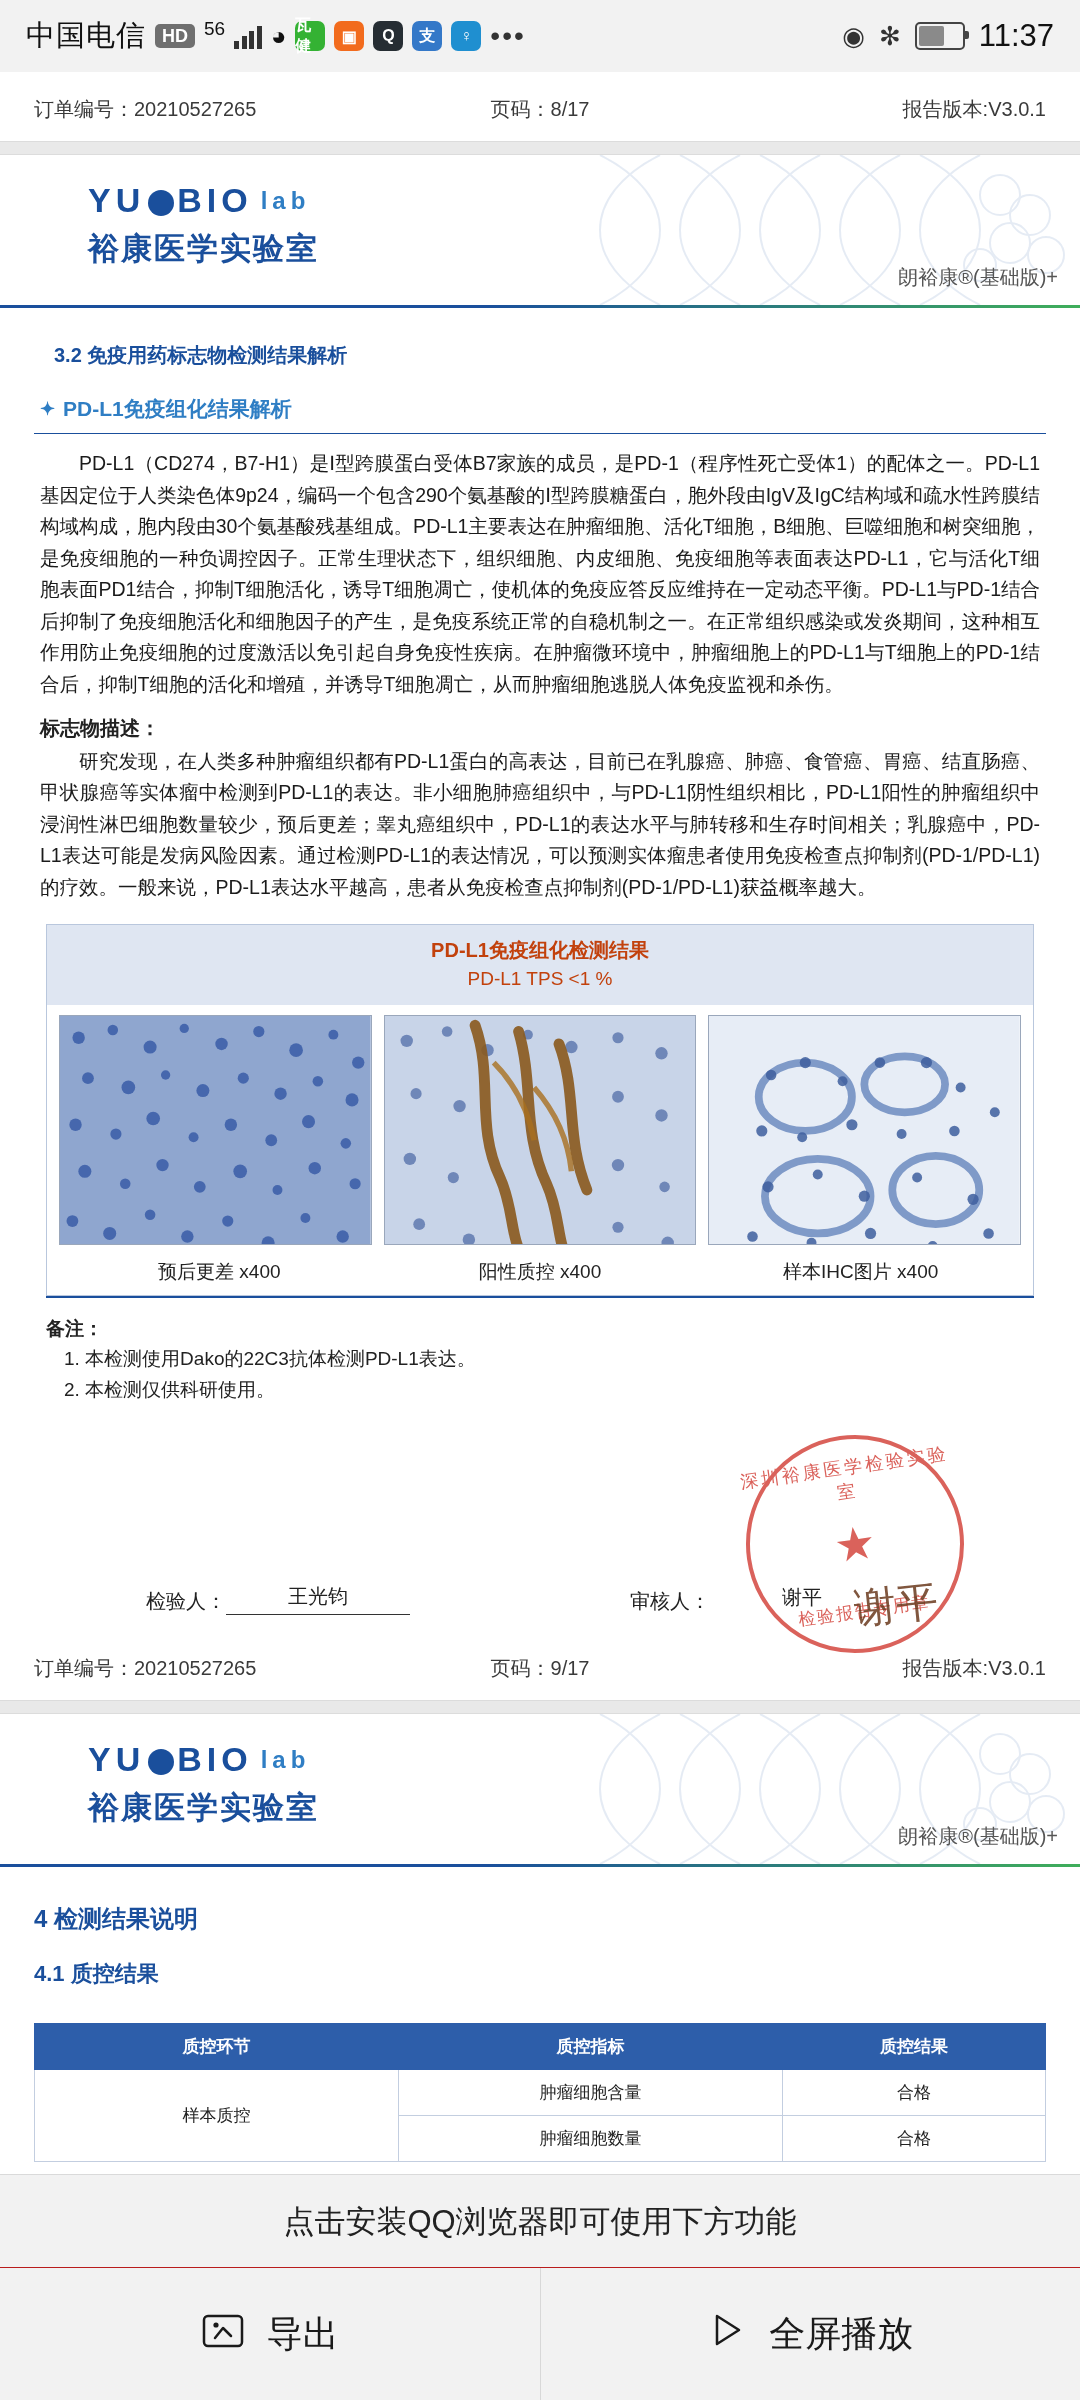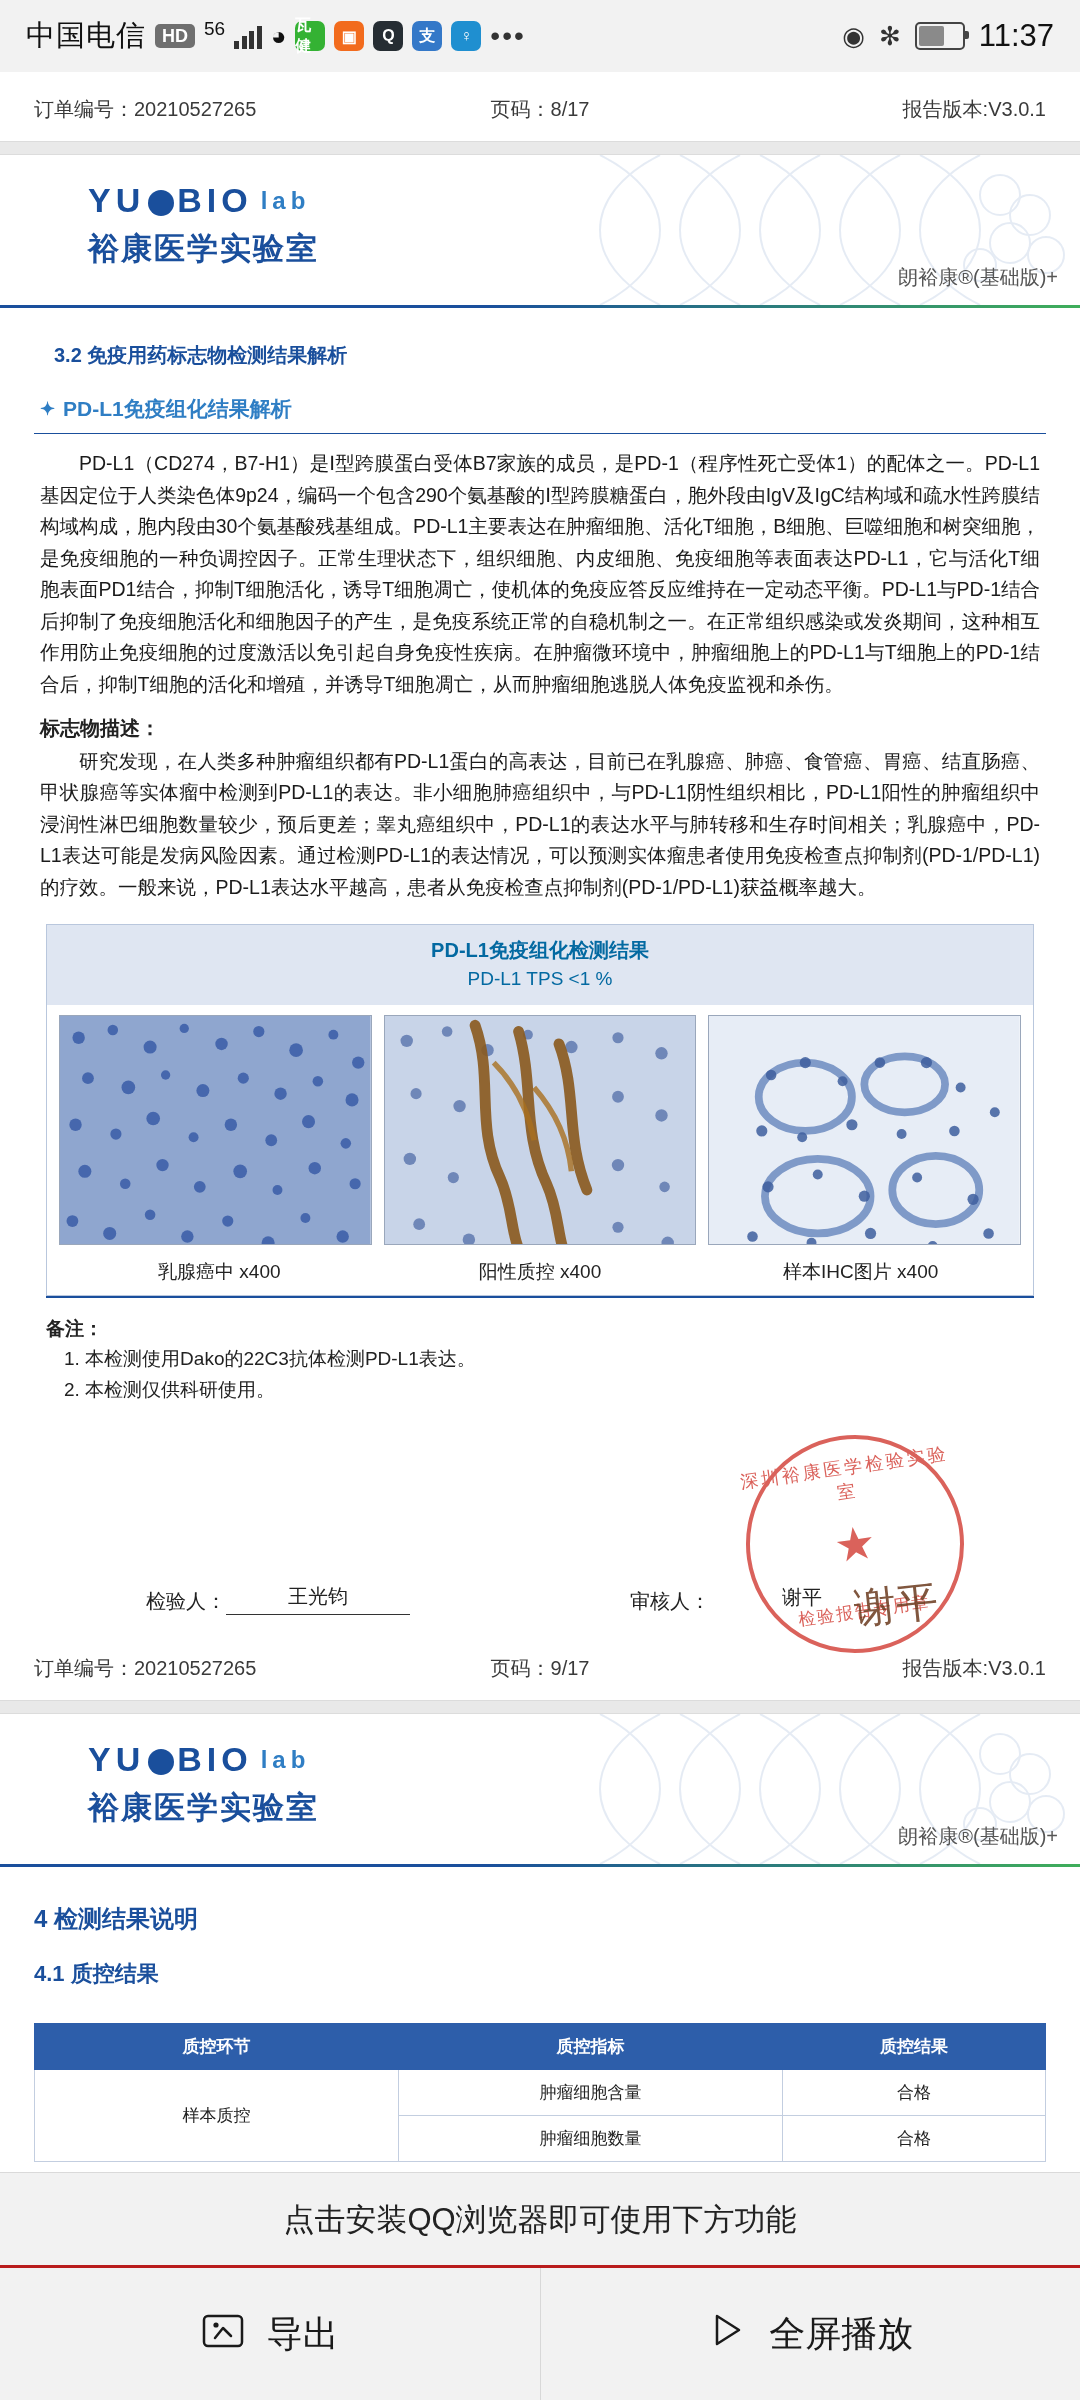--- a/index.html
+++ b/index.html
@@ -221,21 +221,21 @@
   .ihc-box {
     margin: 20px 46px 0 46px;
     border: 1px solid #b9c7dd;
   }
   .ihc-head {
     background: #dfe6f2;
     text-align: center;
     padding: 10px 0 12px 0;
     font-size: 20px;
     font-weight: bold;
-    color: #0369a1;
+    color: #c2410c;
     line-height: 1.5;
   }
   .ihc-head .sub { font-weight: normal; font-size: 19px; }
   .ihc-imgs {
     display: flex;
     gap: 12px;
     padding: 10px 12px 6px 12px;
     background: #fff;
   }
   .ihc-img {
@@ -378,21 +378,21 @@
     border-top: 1px solid #dadada;
   }
   .promo {
     text-align: center;
     font-size: 31px;
     color: #222;
     padding: 26px 0 24px 0;
   }
   .actions {
     display: flex;
-    border-top: 3px solid #b91c1c;
+    border-top: 1px solid #b91c1c;
     height: 132px;
   }
   .act {
     flex: 1;
     display: flex;
     align-items: center;
     justify-content: center;
     gap: 22px;
     font-size: 36px;
     color: #1a1a1a;
@@ -608,21 +608,21 @@
             <circle cx="28" cy="142" r="3.4"></circle>
               <circle cx="66" cy="146" r="3.2"></circle>
               <circle cx="104" cy="140" r="3.6"></circle>
             <circle cx="144" cy="148" r="3.2"></circle>
               <circle cx="180" cy="140" r="3.4"></circle>
           </g>
         </svg>
       </div>
     </div>
     <div class="ihc-caps">
-      <div>乳腺癌中 x400</div>
+      <div>预后更差 x400</div>
       <div>阳性质控 x400</div>
       <div>样本IHC图片 x400</div>
     </div>
   </div>
   <div class="ihc-underline"></div>
 
   <div class="remark">
     <div class="rt">备注：</div>
     <div style="padding-left:18px">1. 本检测使用Dako的22C3抗体检测PD-L1表达。</div>
     <div style="padding-left:18px">2. 本检测仅供科研使用。</div>

